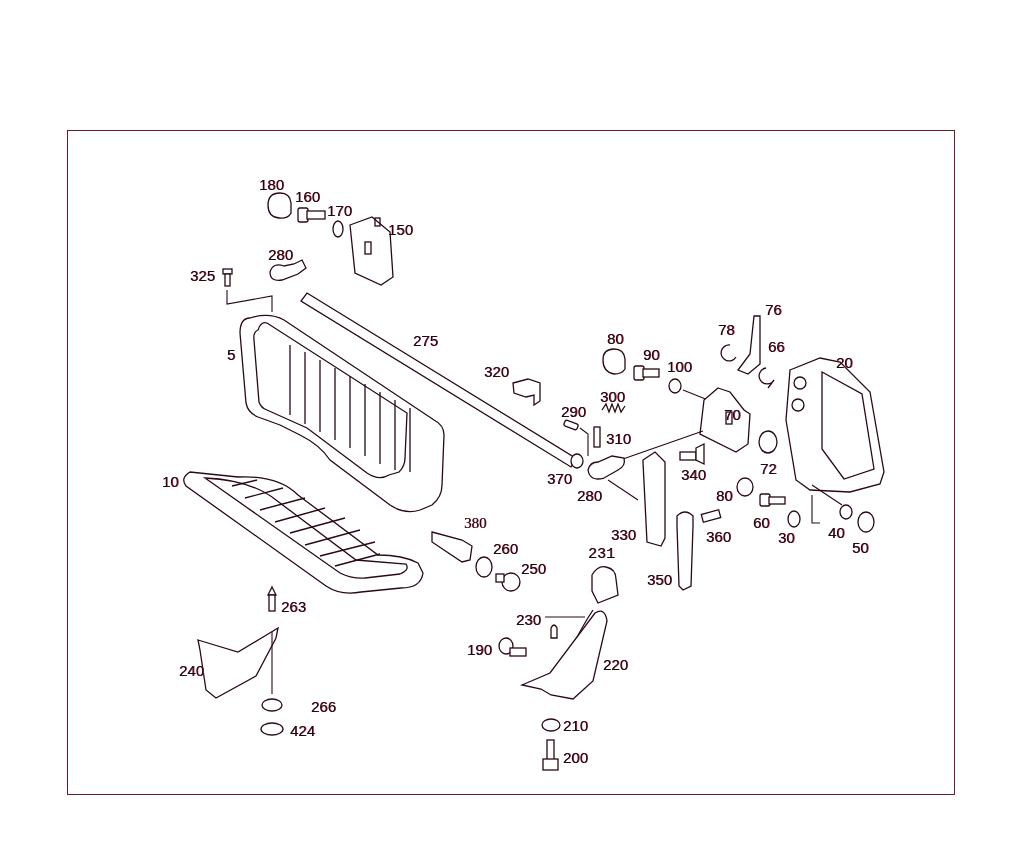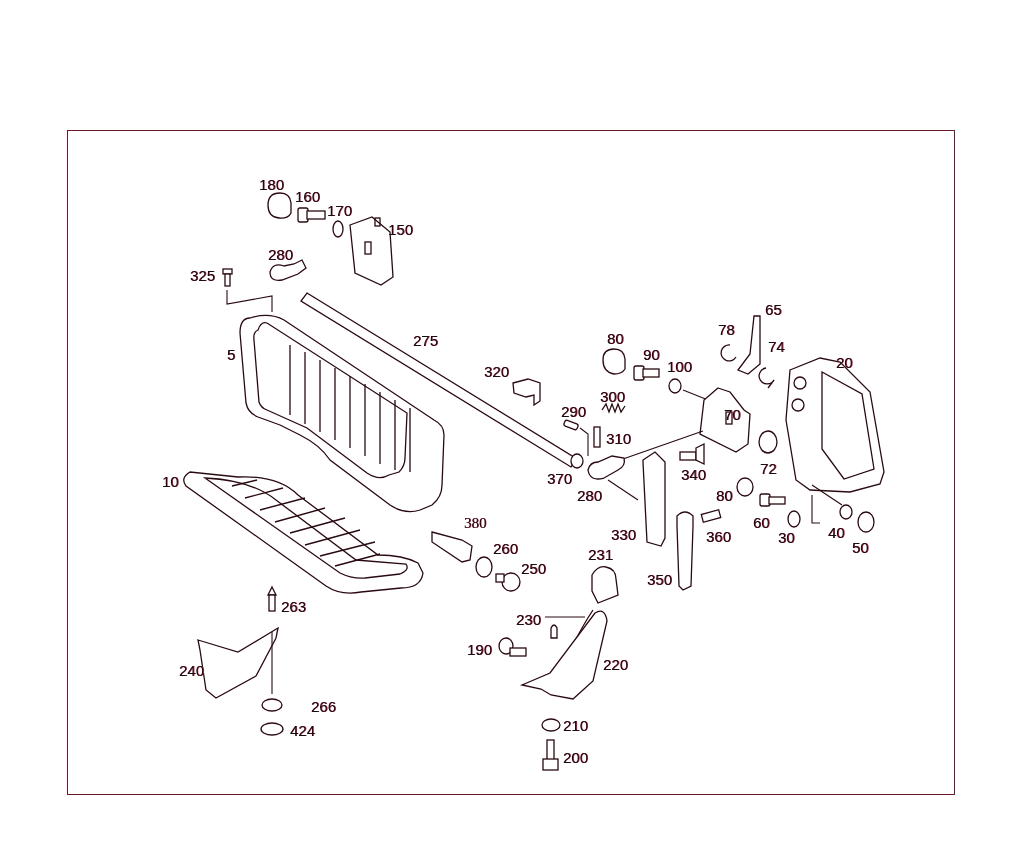--- a/index.html
+++ b/index.html
@@ -178,22 +178,22 @@
     <span class="lbl" style="left: 327px; top: 203px;">170</span>
     <span class="lbl" style="left: 388px; top: 222px;">150</span>
     <span class="lbl" style="left: 268px; top: 247px;">280</span>
     <span class="lbl" style="left: 190px; top: 268px;">325</span>
     <span class="lbl" style="left: 413px; top: 333px;">275</span>
     <span class="lbl" style="left: 227px; top: 347px;">5</span>
     <span class="lbl" style="left: 607px; top: 331px;">80</span>
     <span class="lbl" style="left: 643px; top: 347px;">90</span>
     <span class="lbl" style="left: 667px; top: 359px; text-align: right;">100</span>
     <span class="lbl" style="left: 718px; top: 322px;">78</span>
-    <span class="lbl" style="left: 765px; top: 302px;">65</span>
-    <span class="lbl" style="left: 768px; top: 339px;">74</span>
+    <span class="lbl" style="left: 765px; top: 302px;">76</span>
+    <span class="lbl" style="left: 768px; top: 339px;">66</span>
     <span class="lbl" style="left: 836px; top: 355px;">20</span>
     <span class="lbl" style="left: 484px; top: 364px;">320</span>
     <span class="lbl" style="left: 600px; top: 389px;">300</span>
     <span class="lbl" style="left: 561px; top: 404px;">290</span>
     <span class="lbl" style="left: 708px; top: 407px; margin-left: 16px;">70</span>
     <span class="lbl" style="left: 606px; top: 431px;">310</span>
     <span class="lbl" style="left: 760px; top: 461px;">72</span>
     <span class="lbl" style="left: 681px; top: 467px;">340</span>
     <span class="lbl" style="left: 547px; top: 471px;">370</span>
     <span class="lbl" style="left: 577px; top: 488px;">280</span>
@@ -201,21 +201,21 @@
     <span class="lbl" style="left: 716px; top: 488px;">80</span>
     <span class="lbl" style="left: 753px; top: 515px; text-align: right;">60</span>
     <span class="lbl" style="left: 778px; top: 530px;">30</span>
     <span class="lbl" style="left: 828px; top: 525px;">40</span>
     <span class="lbl" style="left: 852px; top: 540px;">50</span>
     <span class="lbl" style="left: 464px; top: 516px; font-family: Liberation Serif, serif;">380</span>
     <span class="lbl" style="left: 611px; top: 527px;">330</span>
     <span class="lbl" style="left: 706px; top: 529px;">360</span>
     <span class="lbl" style="left: 493px; top: 541px;">260</span>
     <span class="lbl" style="left: 521px; top: 561px;">250</span>
-    <span class="lbl" style="left: 588px; top: 547px;">231</span>
+    <span class="lbl" style="left: 588px; top: 547px; font-family: Liberation Mono, monospace;">231</span>
     <span class="lbl" style="left: 647px; top: 572px;">350</span>
     <span class="lbl" style="left: 281px; top: 599px;">263</span>
     <span class="lbl" style="left: 516px; top: 612px;">230</span>
     <span class="lbl" style="left: 467px; top: 642px;">190</span>
     <span class="lbl" style="left: 603px; top: 657px;">220</span>
     <span class="lbl" style="left: 179px; top: 663px;">240</span>
     <span class="lbl" style="left: 290px; top: 699px; margin-left: 21px;">266</span>
     <span class="lbl" style="left: 563px; top: 718px;">210</span>
     <span class="lbl" style="left: 290px; top: 723px;">424</span>
     <span class="lbl" style="left: 563px; top: 750px;">200</span>

